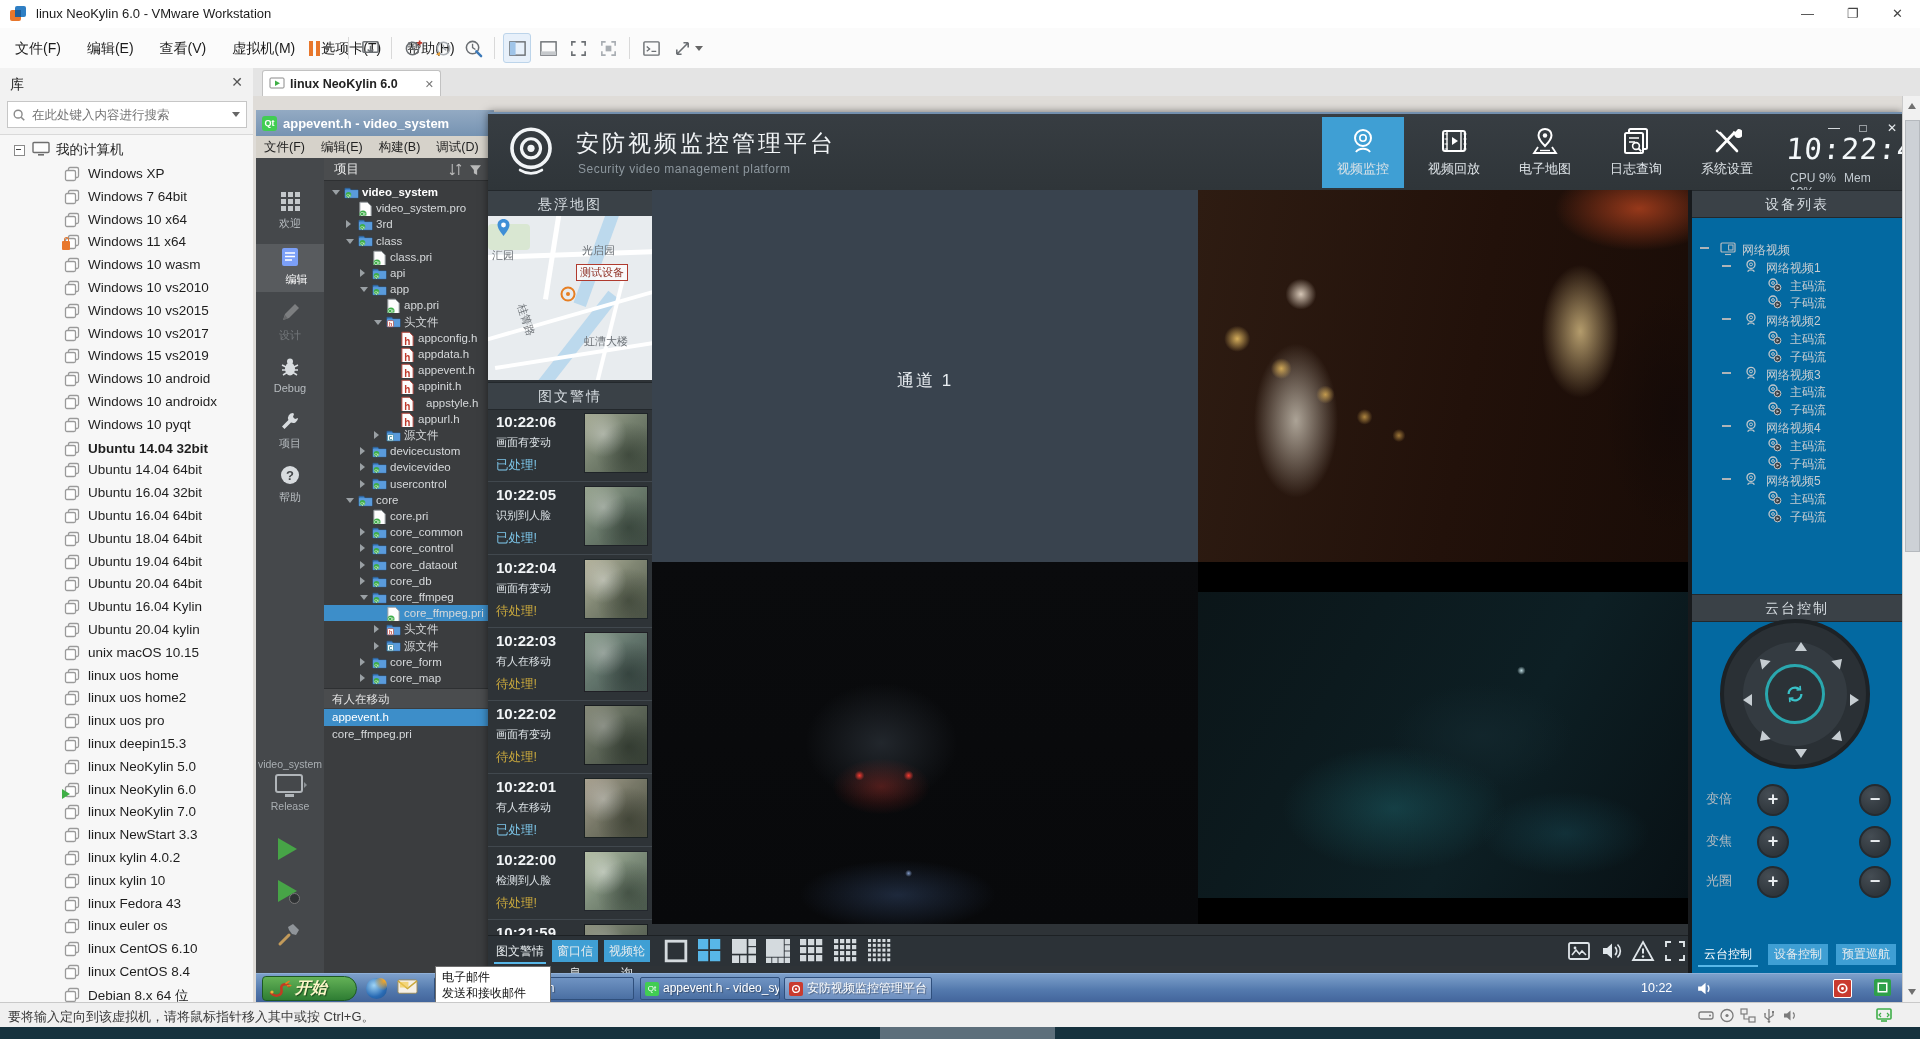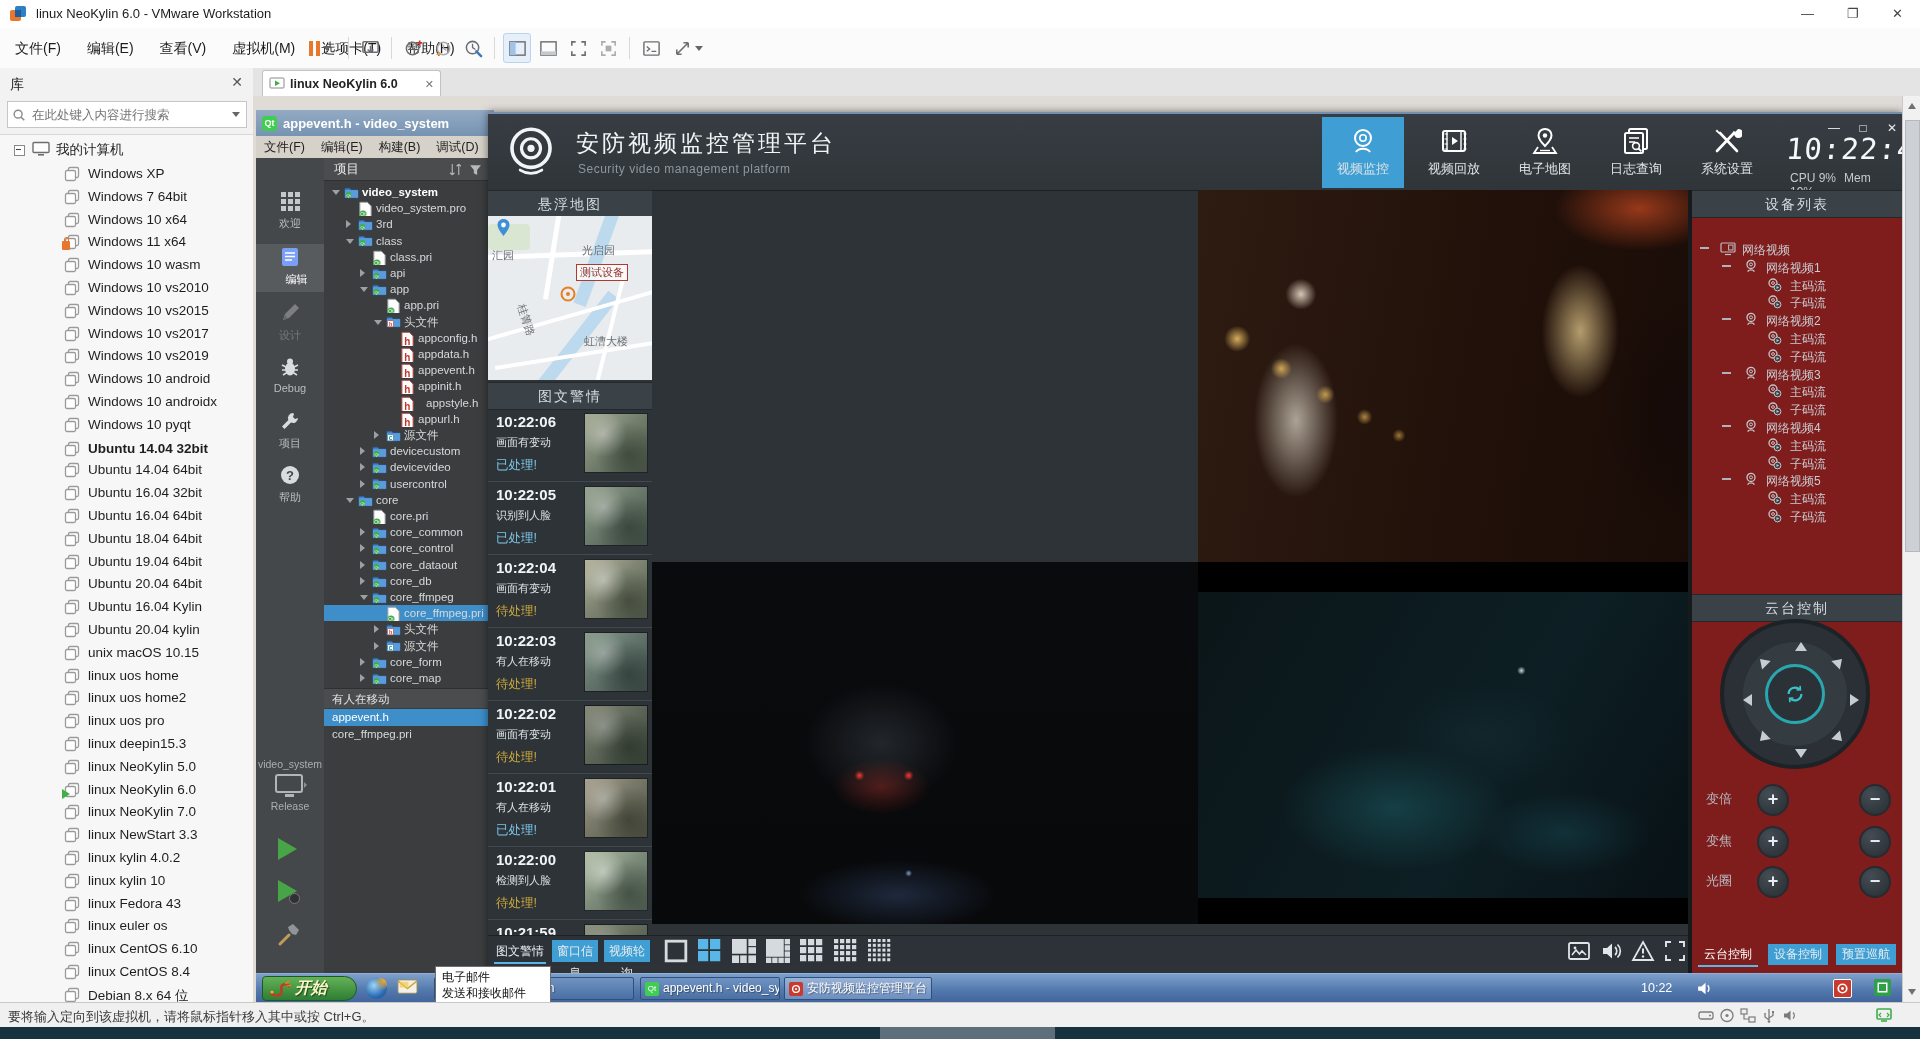--- a/index.html
+++ b/index.html
@@ -376,21 +376,21 @@
                 <rect x="4.5" y="1.5" width="10" height="10" rx="1.5" fill="#fff" stroke="#9a9a9a" stroke-width="1.3"></rect>
                 <rect x="1.5" y="4.5" width="10" height="10" rx="1.5" fill="#fff" stroke="#9a9a9a" stroke-width="1.3"></rect>
               </svg></span>
             <span class="lbl">Windows 10 vs2017</span>
           </div>
           <div class="lib-row" style="top: 210.4px;">
             <span class="vmico"><svg viewBox="0 0 16 16">
                 <rect x="4.5" y="1.5" width="10" height="10" rx="1.5" fill="#fff" stroke="#9a9a9a" stroke-width="1.3"></rect>
                 <rect x="1.5" y="4.5" width="10" height="10" rx="1.5" fill="#fff" stroke="#9a9a9a" stroke-width="1.3"></rect>
               </svg></span>
-            <span class="lbl">Windows 10 vs2019</span>
+            <span class="lbl">Windows 15 vs2019</span>
           </div>
           <div class="lib-row" style="top: 233.2px;">
             <span class="vmico"><svg viewBox="0 0 16 16">
                 <rect x="4.5" y="1.5" width="10" height="10" rx="1.5" fill="#fff" stroke="#9a9a9a" stroke-width="1.3"></rect>
                 <rect x="1.5" y="4.5" width="10" height="10" rx="1.5" fill="#fff" stroke="#9a9a9a" stroke-width="1.3"></rect>
               </svg></span>
             <span class="lbl">Windows 10 android</span>
           </div>
           <div class="lib-row" style="top: 256px;">
             <span class="vmico"><svg viewBox="0 0 16 16">
@@ -968,20 +968,23 @@
             <span class="thumb t6"></span>
           </div>
           <div class="alarm-entry" style="top: 511px;">
             <span class="time">10:21:59</span>
             <span class="event"></span>
             <span class="status pending"></span>
             <span class="thumb t7"></span>
           </div>
         </div>
 
+      <div id="cell-tl" class="vcell" style="left:164px;top:76px;width:546px;height:372px;border-right:2px solid #101316;border-bottom:2px solid #101316;">
+        <div id="chan-label">通道 1</div>
+      </div>
       <div id="cell-tr" class="vcell" style="left:710px;top:76px;width:490px;height:372px;border-bottom:2px solid #101316;"></div>
       <div id="cell-bl" class="vcell" style="left:164px;top:448px;width:546px;height:362px;border-right:2px solid #101316;"></div>
       <div id="cell-br" class="vcell" style="left:710px;top:448px;width:490px;height:362px;">
         <div class="letterbox" style="top:0;height:30px;"></div>
         <div class="letterbox" style="bottom:0;height:26px;"></div>
       </div>
 
       <div id="bottom-strip">
           <div class="a-tab activeu" style="left: 6px; width: 52px;">图文警情</div>
           <div class="a-tab blue" style="left: 64px; width: 46px;">窗口信息</div>
@@ -1082,21 +1085,21 @@
               <path d="M12 3L22 21H2z" fill="none" stroke="#dfe5e9" stroke-width="1.8"></path>
               <path d="M12 9.5v5" stroke="#dfe5e9" stroke-width="2"></path>
               <circle cx="12" cy="17.5" r="1.2" fill="#dfe5e9"></circle>
             </svg></div>
           <div class="vtool" style="left: 1175px;"><svg viewBox="0 0 24 24">
               <path d="M3 8V3h5M16 3h5v5M21 16v5h-5M8 21H3v-5" fill="none" stroke="#dfe5e9" stroke-width="1.9"></path>
             </svg></div>
         </div>
 
       <div class="col-divider" style="left:1200px;top:76px;width:4px;height:785px;"></div>
-      <div id="rightcol" class="abs" style="left:1204px;top:76px;width:210px;height:785px;background:#7f1d1d;">
+      <div id="rightcol" class="abs" style="left:1204px;top:76px;width:210px;height:785px;background:#0369a1;">
         <div class="panel-head" style="left:0;top:0;width:210px;">设备列表</div>
         <div id="devtree">
             <div class="drow" style="top: 50px; left: 0px; width: 210px;"><span class="minus" style="left: 8px;"></span><span class="dico" style="left: 28px;"><svg viewBox="0 0 16 16">
                   <rect x="1" y="3" width="14" height="9" rx="1" fill="none" stroke="#b9bec2" stroke-width="1.2"></rect>
                   <rect x="8.6" y="5" width="4.4" height="5" fill="none" stroke="#b9bec2" stroke-width="1"></rect>
                   <path d="M5 14.5h6" stroke="#b9bec2" stroke-width="1.2"></path>
                 </svg></span><span class="dlbl" style="margin-left: 50px; display: inline-block;">网络视频</span></div>
             <div class="drow" style="top: 67.8px; left: 0px; width: 210px;"><span class="minus" style="left: 30px;"></span><span class="dico" style="left: 51px;"><svg viewBox="0 0 16 16">
                   <circle cx="8" cy="6.4" r="4" fill="none" stroke="#c2c7cb" stroke-width="1.3"></circle>
                   <circle cx="8" cy="6.4" r="1.5" fill="none" stroke="#c2c7cb" stroke-width="1"></circle>

